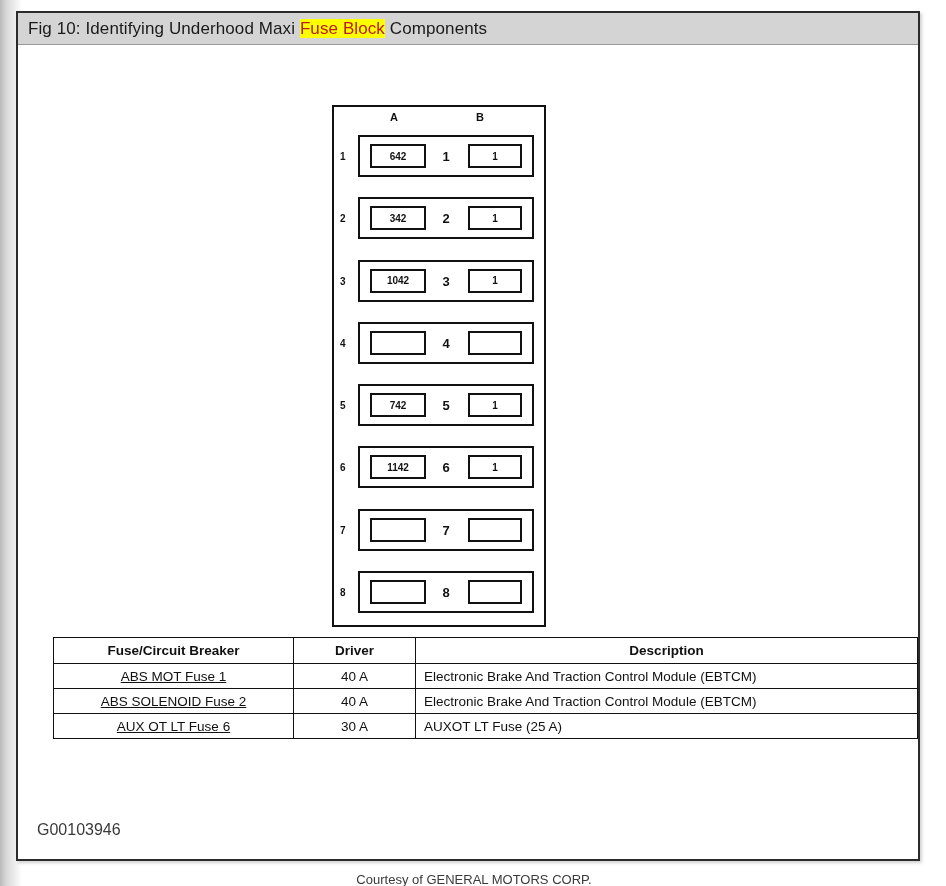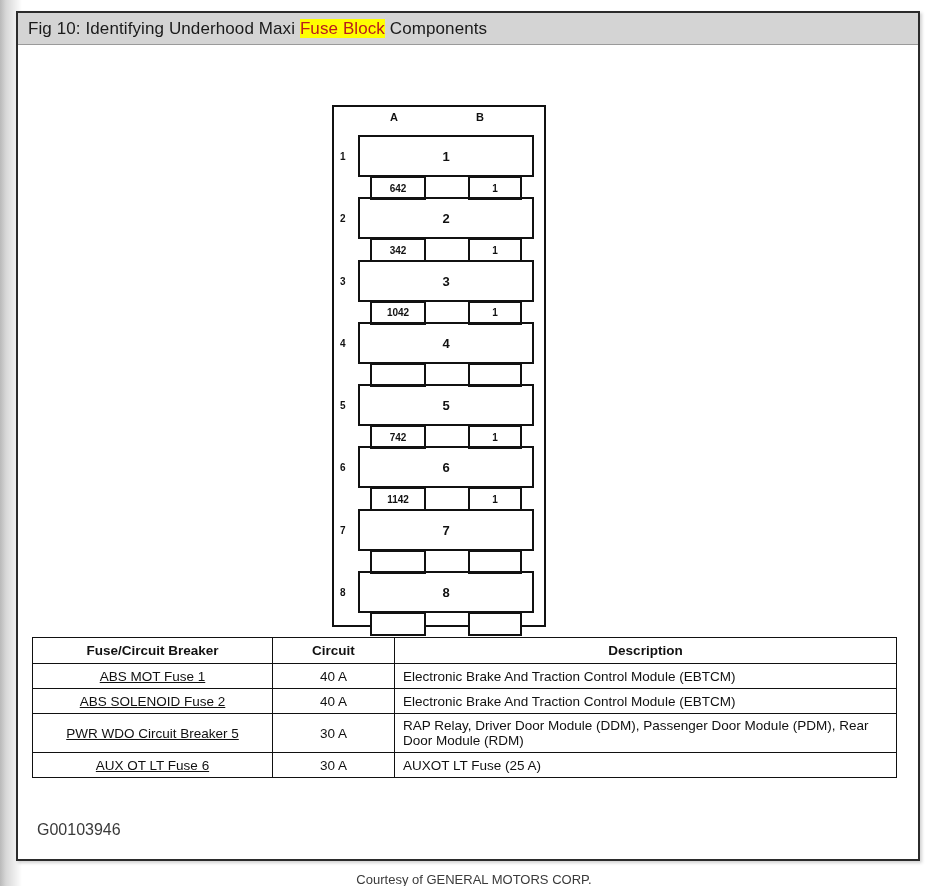--- a/index.html
+++ b/index.html
@@ -129,38 +129,37 @@
     height: 24px;
     border: 2px solid #111111;
     box-sizing: border-box;
     display: flex;
     align-items: center;
     justify-content: center;
     font-size: 10px;
     font-weight: bold;
     color: #111;
     background: #ffffff;
-    margin-top: 32px;
   }
   .fb-cell.a { left: 12px; width: 56px; }
   .fb-cell.b { left: 110px; width: 54px; }
   .fb-centernum {
     position: absolute;
     left: 88px;
     top: 50%;
     transform: translate(-50%, -50%);
     font-size: 13px;
     font-weight: bold;
     color: #111;
   }
 
   
   .fuse-table {
     position: absolute;
-    left: 14px;
+    left: 35px;
     top: 592px;
     width: 864px;
     border-collapse: collapse;
     table-layout: fixed;
     border-radius: 16px;
   }
   .fuse-table th,
   .fuse-table td {
     border: 1px solid #111111;
     font-size: 13.5px;
@@ -289,40 +288,35 @@
 
       <table class="fuse-table">
         <colgroup>
           <col class="col-w-name">
           <col class="col-w-rating">
           <col class="col-w-desc">
         </colgroup>
         <thead>
           <tr>
             <th>Fuse/Circuit Breaker</th>
-            <th>Circuit</th>
+            <th>Driver</th>
             <th>Description</th>
           </tr>
         </thead>
         <tbody>
           <tr class="row-std">
             <td class="c-name">ABS MOT Fuse 1</td>
             <td class="c-rating">40 A</td>
             <td class="c-desc">Electronic Brake And Traction Control Module (EBTCM)</td>
           </tr>
           <tr class="row-std">
             <td class="c-name">ABS SOLENOID Fuse 2</td>
             <td class="c-rating">40 A</td>
             <td class="c-desc">Electronic Brake And Traction Control Module (EBTCM)</td>
           </tr>
-          <tr class="row-tall">
-            <td class="c-name">PWR WDO Circuit Breaker 5</td>
-            <td class="c-rating">30 A</td>
-            <td class="c-desc">RAP Relay, Driver Door Module (DDM), Passenger Door Module (PDM), Rear Door Module (RDM)</td>
-          </tr>
           <tr class="row-std">
             <td class="c-name">AUX OT LT Fuse 6</td>
             <td class="c-rating">30 A</td>
             <td class="c-desc">AUXOT LT Fuse (25 A)</td>
           </tr>
         </tbody>
       </table>
 
       <div class="fig-id">G00103946</div>
       <div class="courtesy">Courtesy of GENERAL MOTORS CORP.</div>

